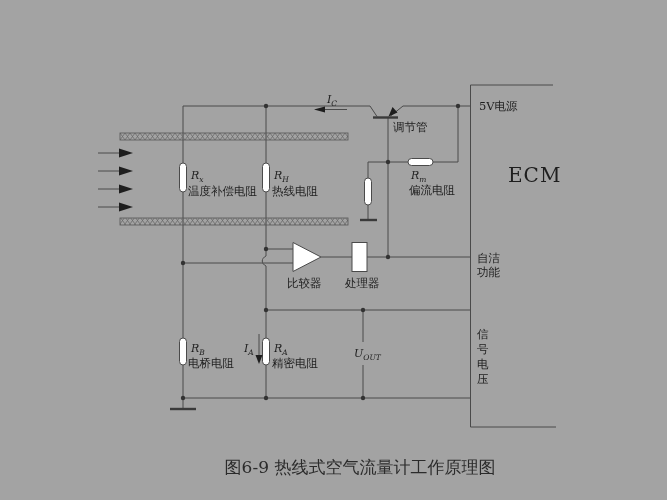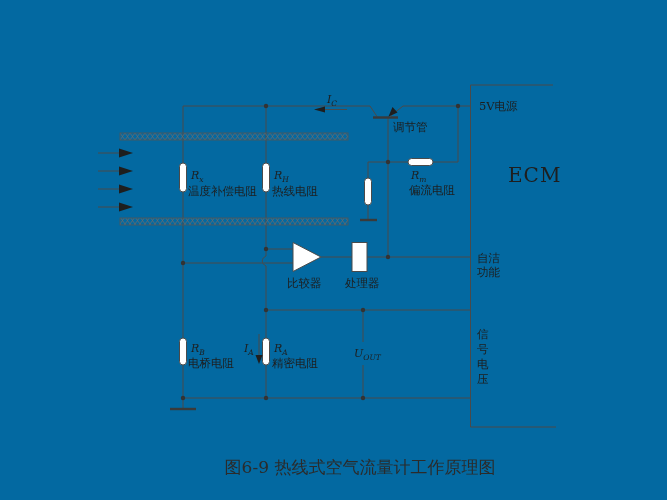--- a/index.html
+++ b/index.html
@@ -1,20 +1,20 @@
 <!DOCTYPE html>
 <html><head>
 <meta charset="utf-8">
 <style>
   html, body { margin: 0; padding: 0; background: #ffffff; }
   .canvas {
     position: relative;
     width: 667px;
     height: 500px;
-    background: #0369a1;
+    background: #a3a3a3;
     font-family: "DejaVu Serif", serif;
   }
   svg { display: block; }
   text { fill: #1e1e1e; }
   .cn  { font-family: "DejaVu Serif", serif; font-size: 11.5px; }
   .sym { font-family: "DejaVu Serif", serif; font-style: italic; font-size: 11px; }
   .sub { font-size: 7.5px; }
   .ecm-title { font-family: "DejaVu Serif", serif; font-size: 20px; letter-spacing: 1px; }
   .caption { font-family: "DejaVu Serif", serif; font-size: 17px; fill: #2b2b2b; }
   .wire { stroke: #4a4a4a; stroke-width: 1; fill: none; }

